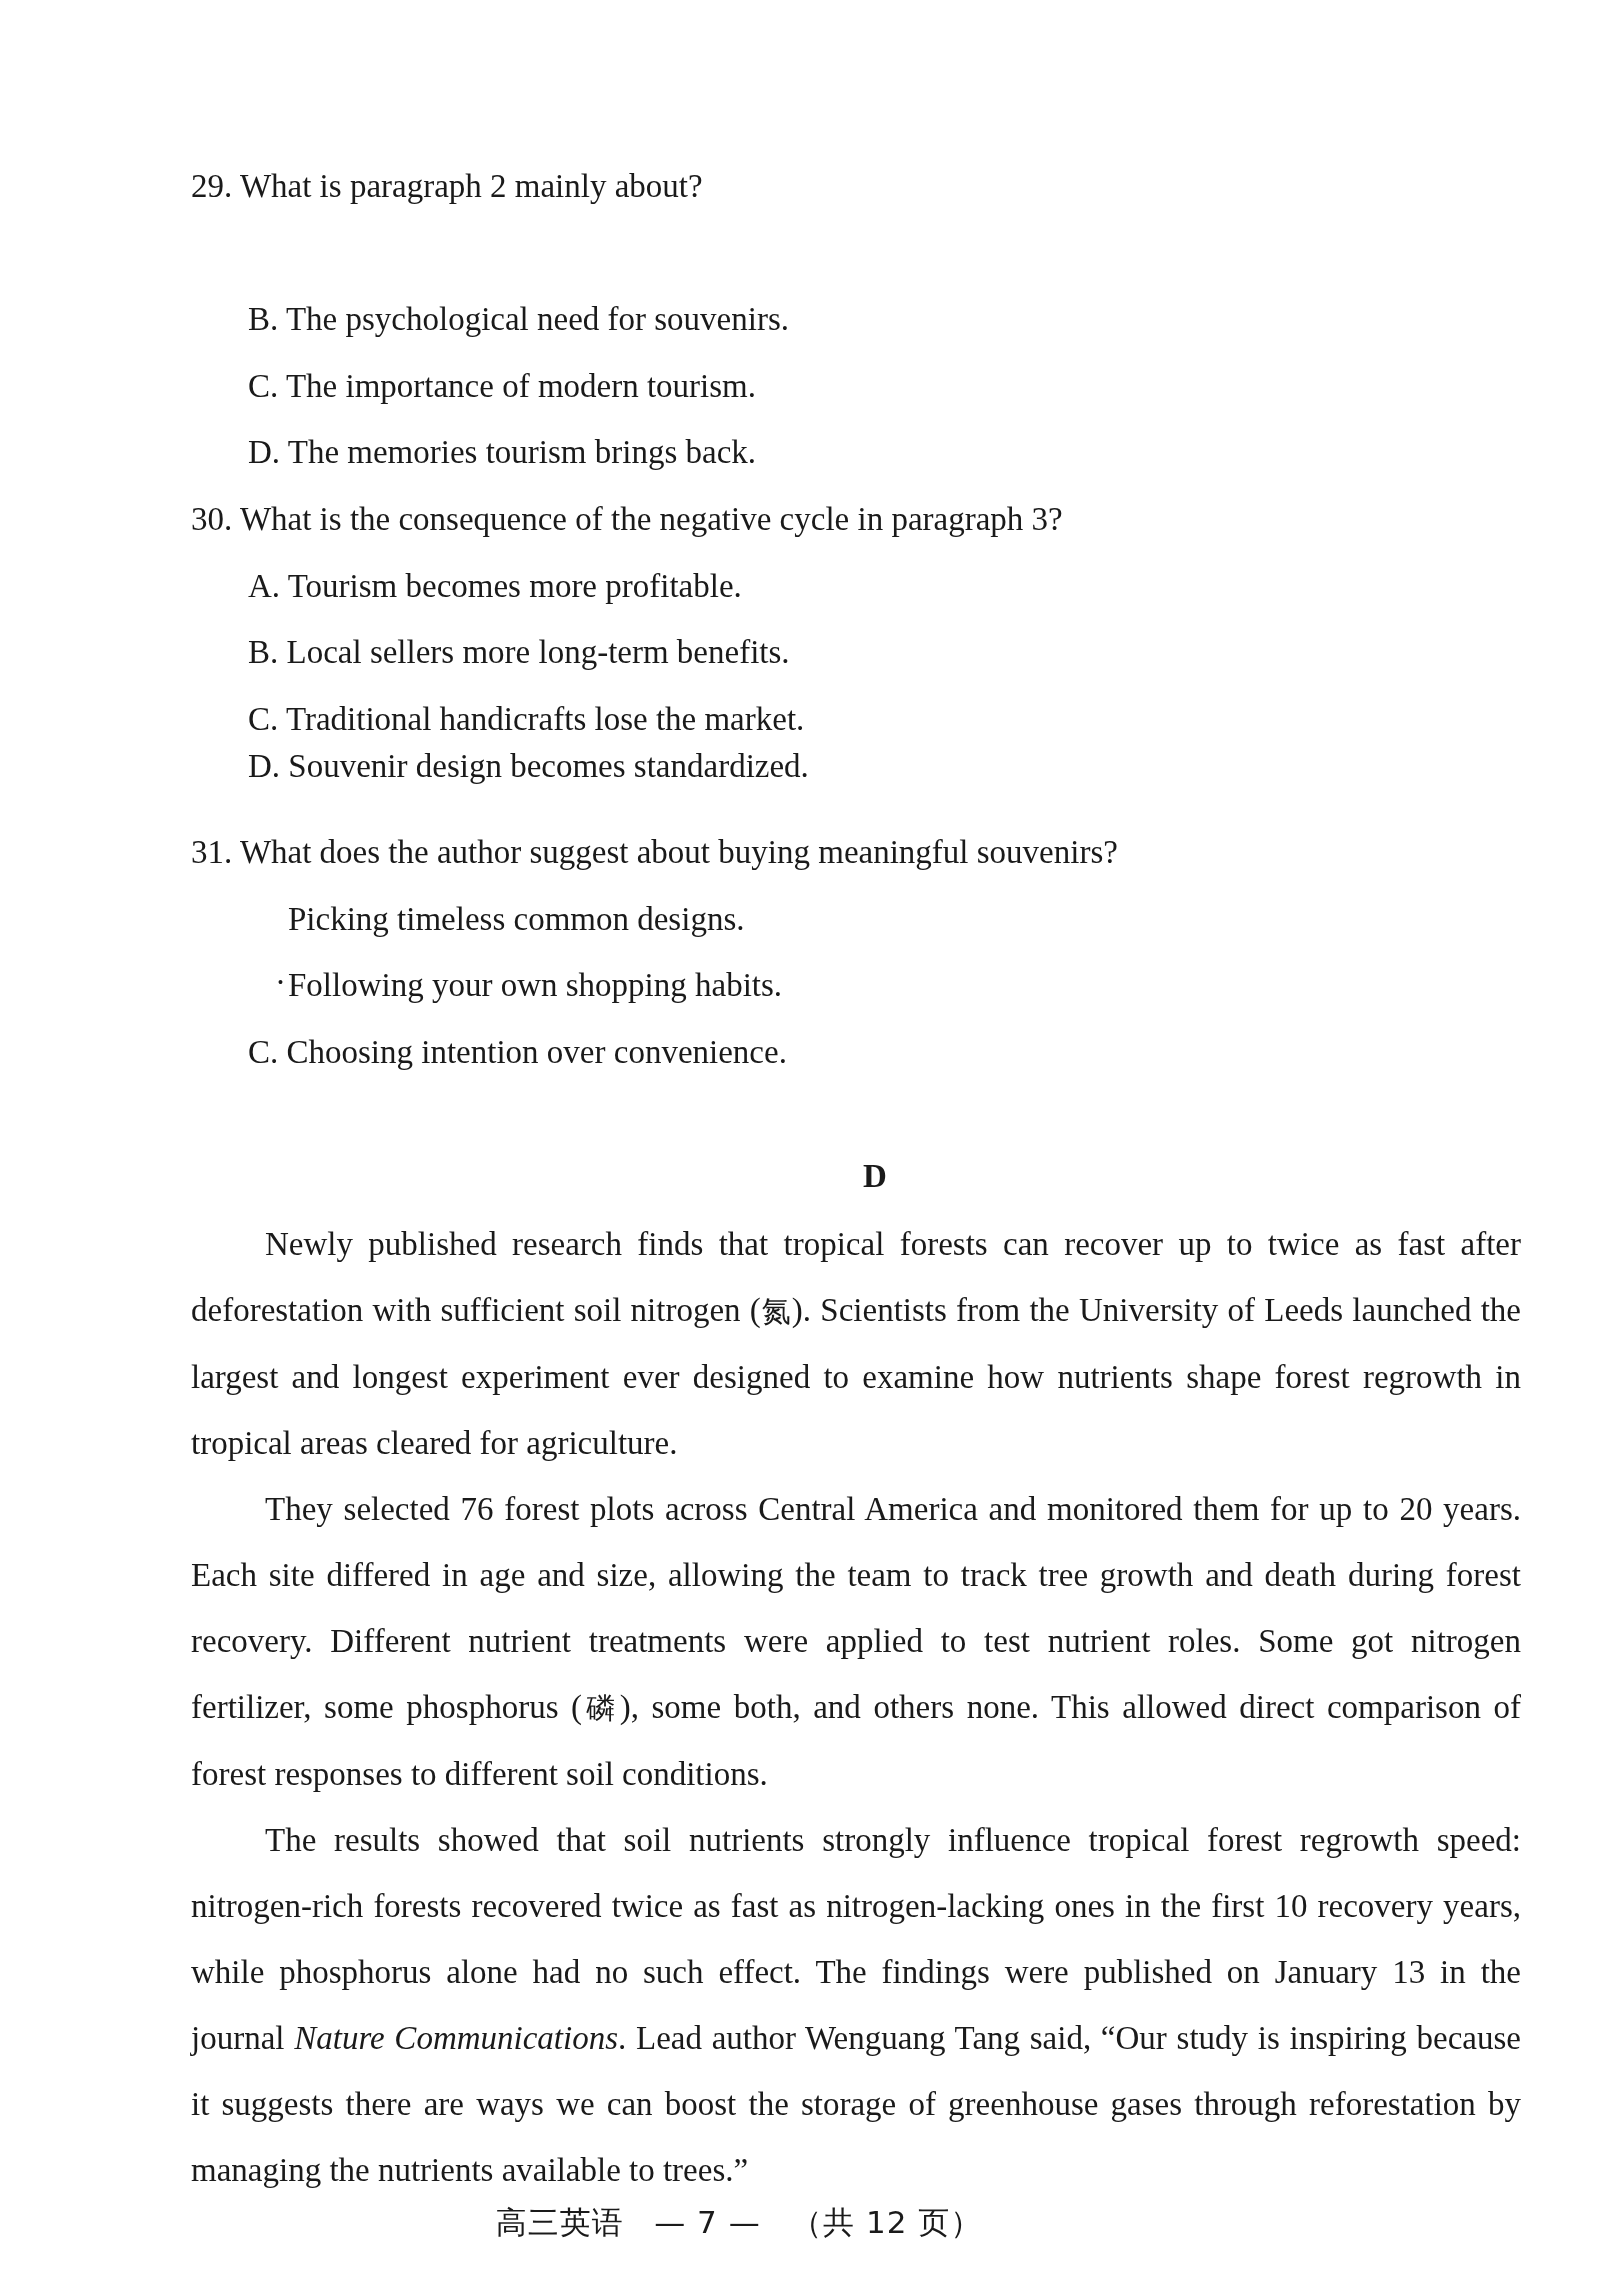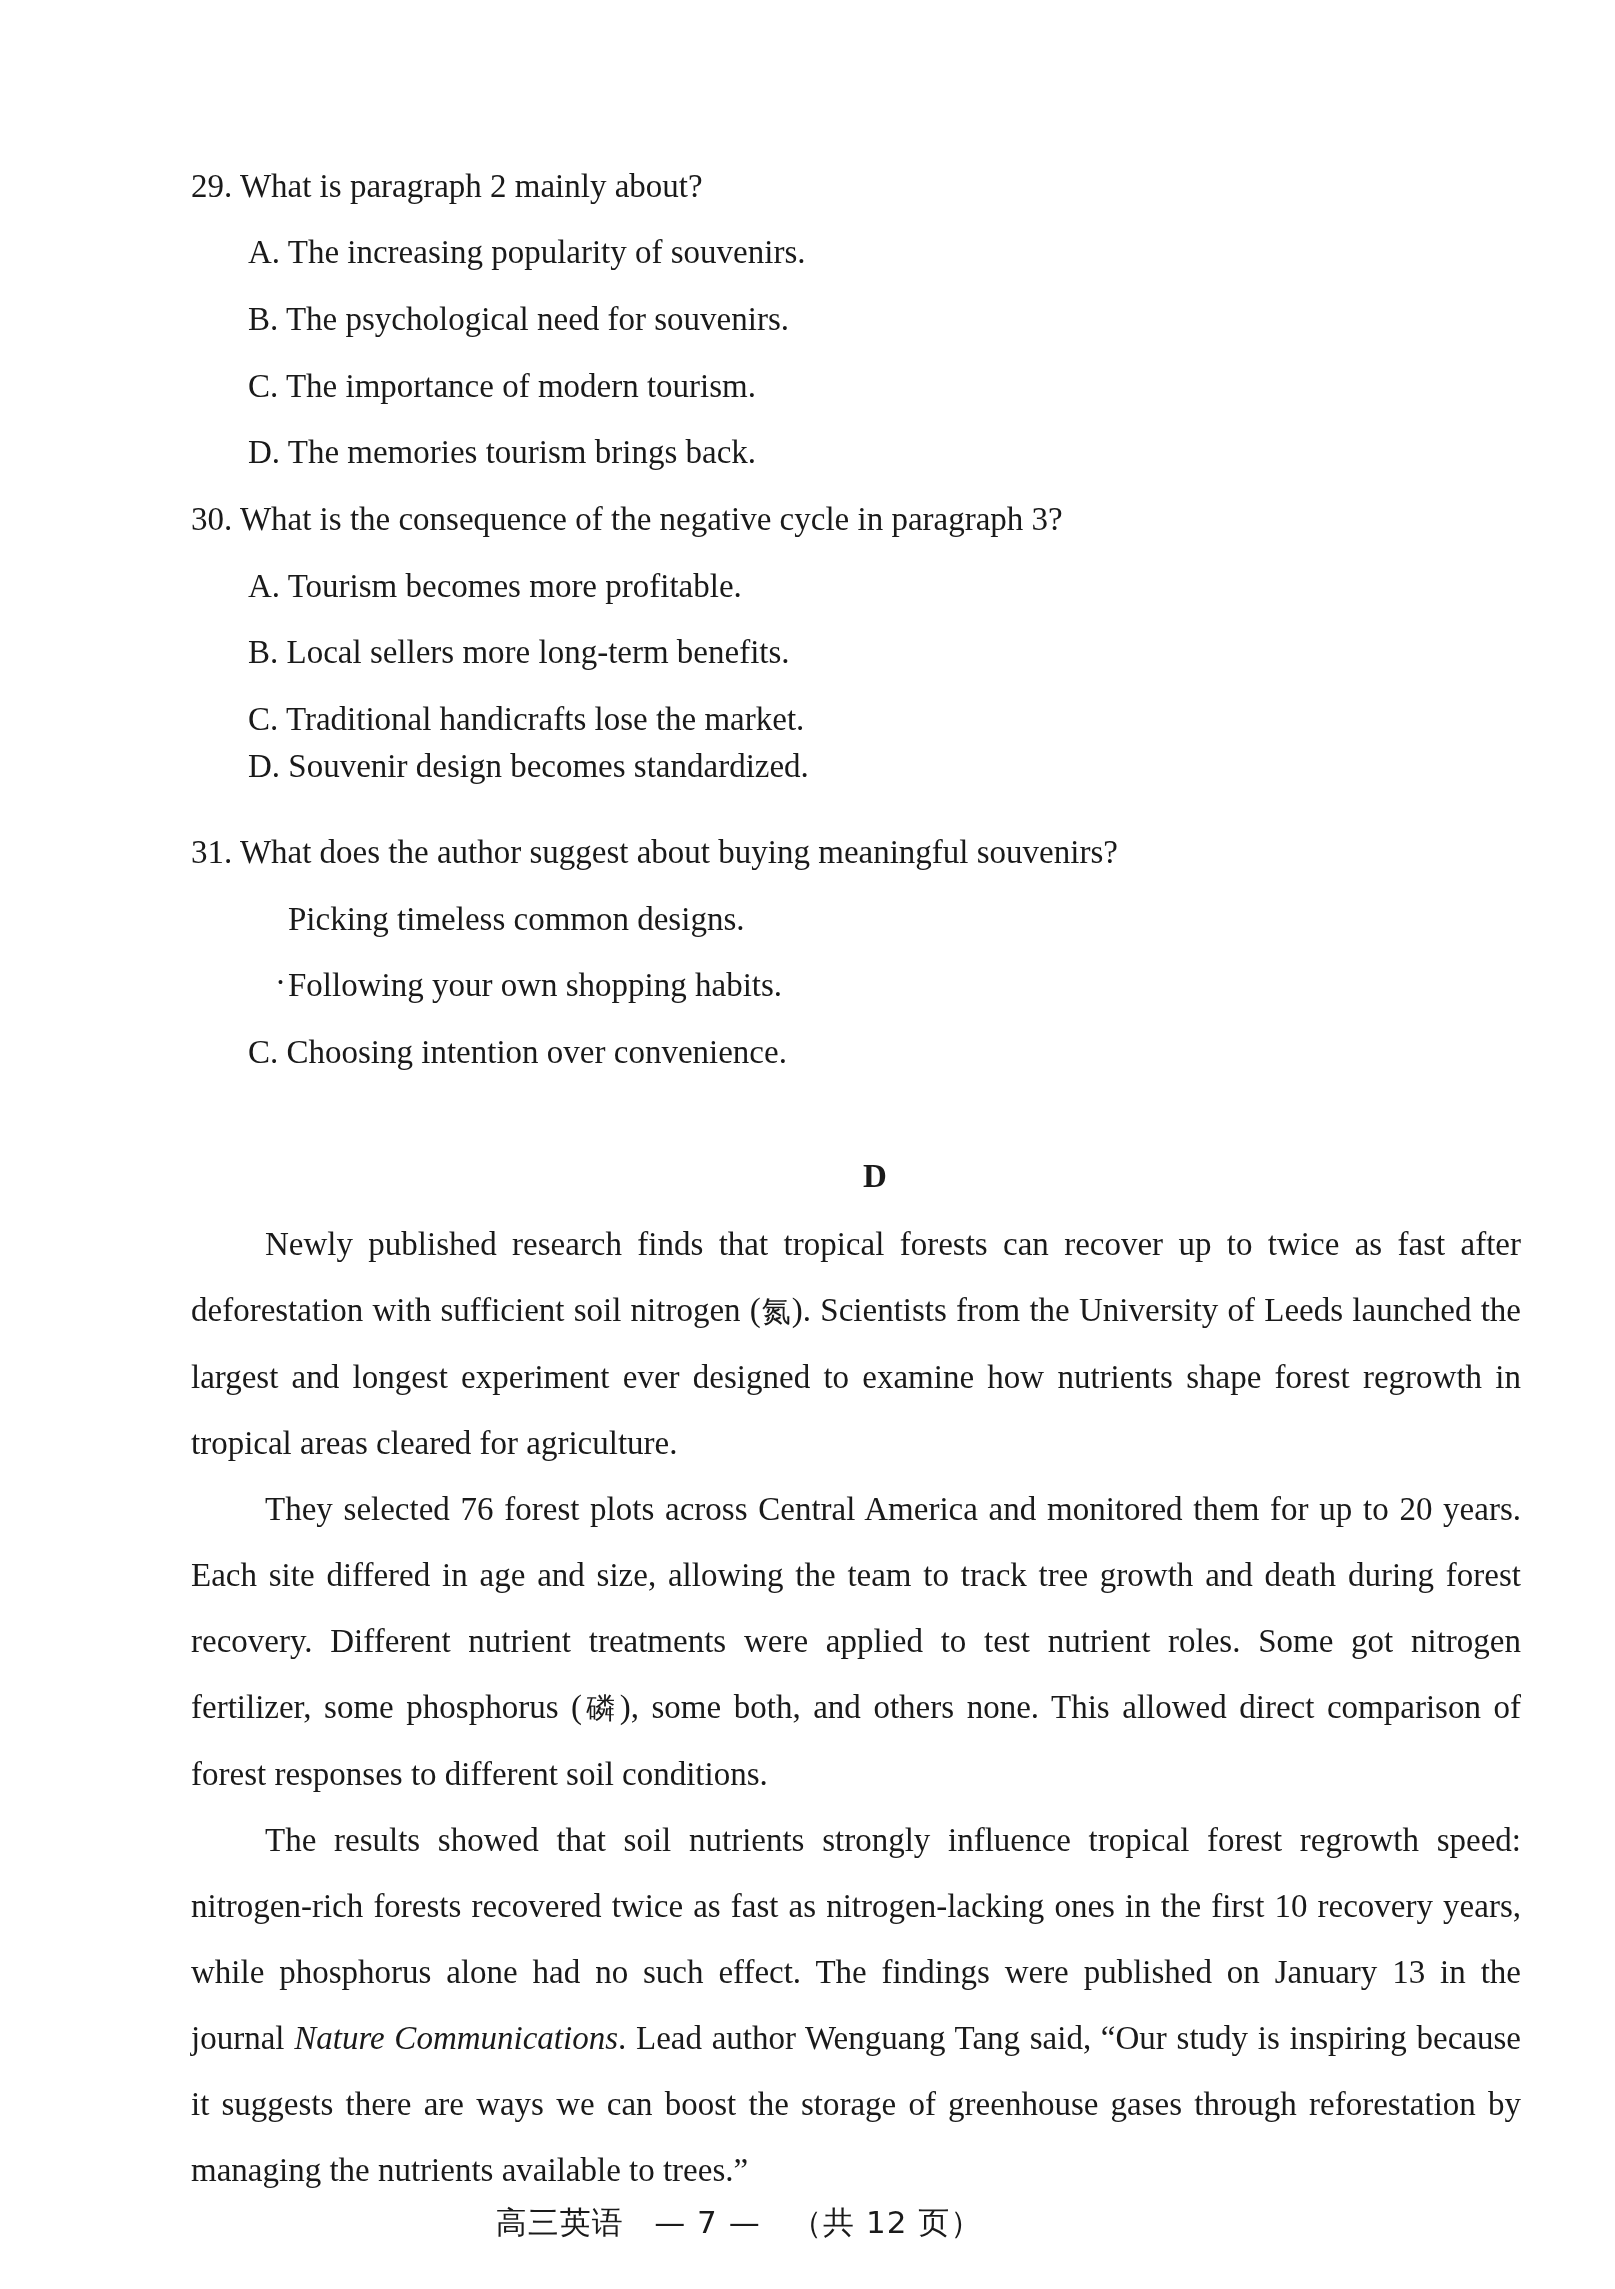--- a/index.html
+++ b/index.html
@@ -36,21 +36,20 @@
     padding-left: 59px; box-sizing: border-box; letter-spacing: 1px;
   }
   .footer span { margin: 0 9.8px; }
 </style>
 </head>
 <body>
 
 <div class="page">
 
   <div class="line q" style="top:167px">29. What is paragraph 2 mainly about?</div>
-  <div class="line opt" style="top:233px">A. The increasing popularity of souvenirs.</div>
   <div class="line opt" style="top:300px">B. The psychological need for souvenirs.</div>
   <div class="line opt" style="top:367px">C. The importance of modern tourism.</div>
   <div class="line opt" style="top:433px">D. The memories tourism brings back.</div>
 
   <div class="line q" style="top:500px">30. What is the consequence of the negative cycle in paragraph 3?</div>
   <div class="line opt" style="top:567px">A. Tourism becomes more profitable.</div>
   <div class="line opt" style="top:633px">B. Local sellers more long-term benefits.</div>
   <div class="line opt" style="top:700px">C. Traditional handicrafts lose the market.</div>
   <div class="line opt" style="top:747px">D. Souvenir design becomes standardized.</div>
 

